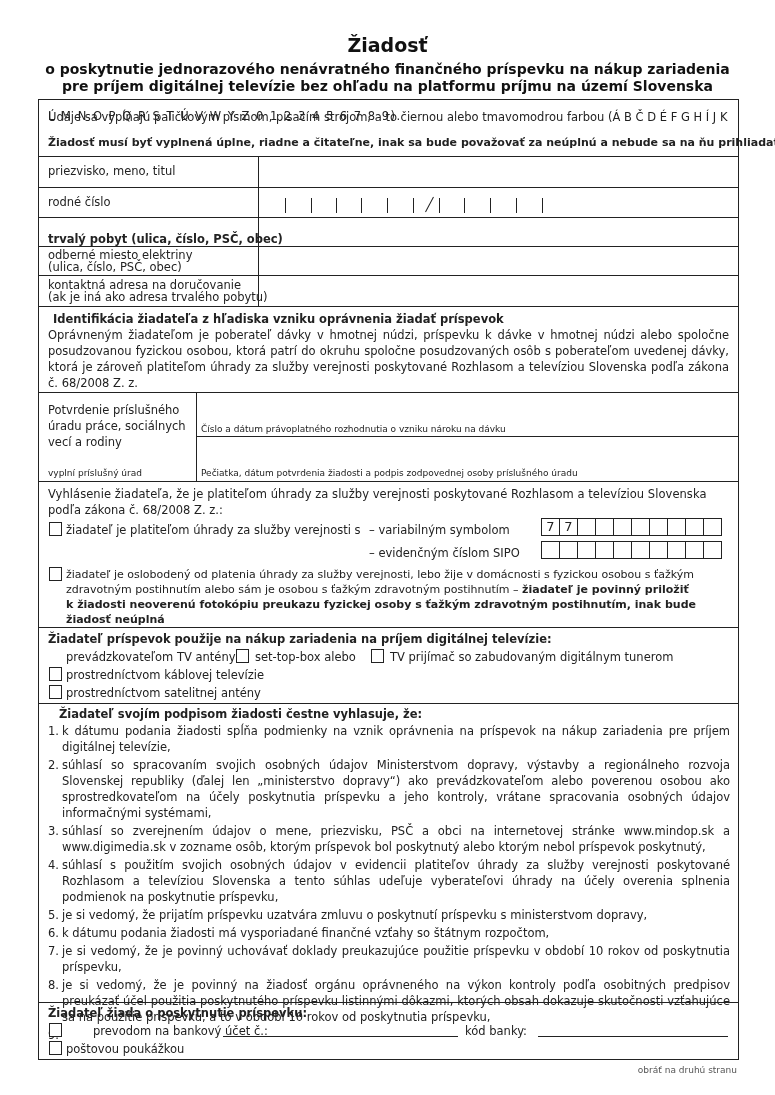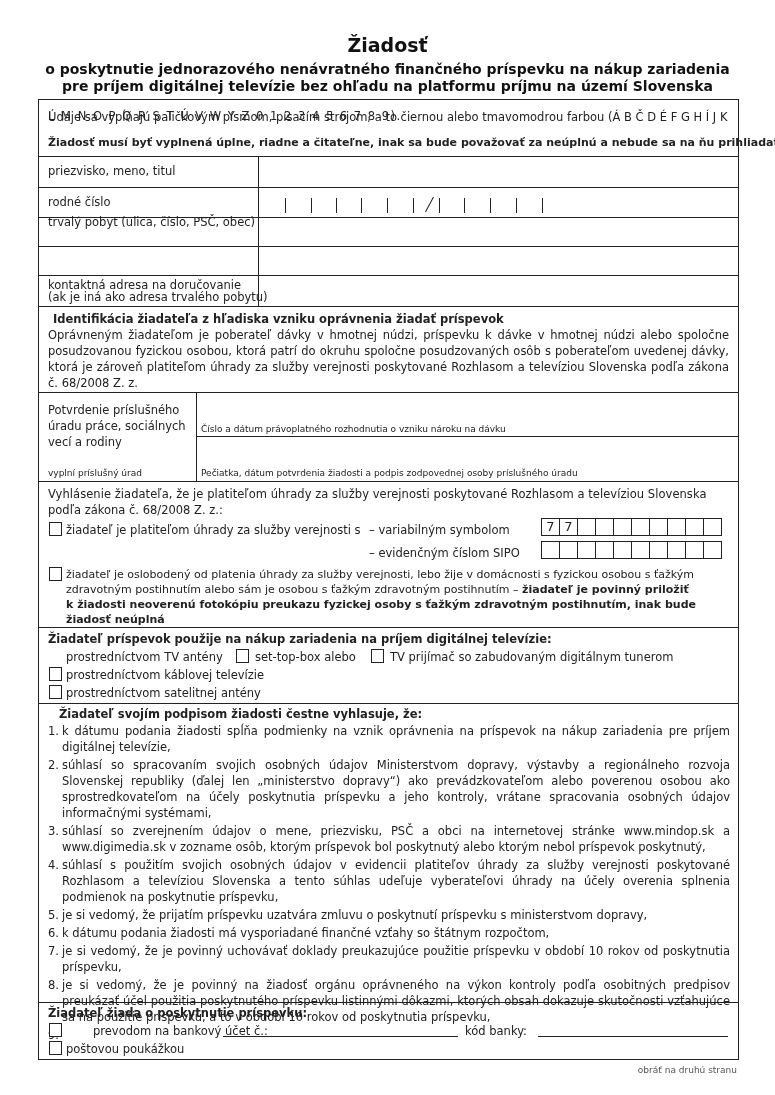--- a/index.html
+++ b/index.html
@@ -57,24 +57,28 @@
     <div class="tick" style="left:154px;top:10px;"></div>
     <div class="slash" style="left:170px;top:8px;"></div>
     <div class="tick" style="left:180px;top:10px;"></div>
     <div class="tick" style="left:205px;top:10px;"></div>
     <div class="tick" style="left:231px;top:10px;"></div>
     <div class="tick" style="left:257px;top:10px;"></div>
     <div class="tick" style="left:283px;top:10px;"></div>
   </div>
   <div class="hline" style="left:0;right:0;top:117px;"></div>
 
-  <div class="txt" style="left:9px;top:115px;">trvalý pobyt (ulica, číslo, PSČ, obec)</div>
+  <div class="txt" style="left:9px;top:132px;font-weight:bold;">trvalý pobyt (ulica, číslo, PSČ, obec)</div>
   <div class="field" style="left:220px;top:118px;right:0;height:28px;"></div>
   <div class="hline" style="left:0;right:0;top:146px;"></div>
 
+  <div class="txt" style="left:9px;top:149px;line-height:12px;">
+    <div>odberné miesto elektriny</div>
+    <div>(ulica, číslo, PSČ, obec)</div>
+  </div>
   <div class="field" style="left:220px;top:147px;right:0;height:28px;"></div>
   <div class="hline" style="left:0;right:0;top:175px;"></div>
 
   <div class="txt" style="left:9px;top:179px;line-height:12px;">
     <div>kontaktná adresa na doručovanie</div>
     <div>(ak je iná ako adresa trvalého pobytu)</div>
   </div>
   <div class="field" style="left:220px;top:176px;right:0;height:30px;"></div>
   <div class="hline" style="left:0;right:0;top:206px;"></div>
 
@@ -132,21 +136,21 @@
   <div class="chk" style="left:10px;top:467px;"></div>
   <div class="txt" style="left:27px;top:468px;font-size:11px;">žiadateľ je oslobodený od platenia úhrady za služby verejnosti, lebo žije v domácnosti s fyzickou osobou s ťažkým</div>
   <div class="txt" style="left:27px;top:483px;font-size:11px;">
     <span>zdravotným postihnutím alebo sám je osobou s ťažkým zdravotným postihnutím – </span><span class="bold">žiadateľ je povinný priložiť</span>
   </div>
   <div class="txt bold" style="left:27px;top:498px;font-size:11px;">k žiadosti neoverenú fotokópiu preukazu fyzickej osoby s ťažkým zdravotným postihnutím, inak bude</div>
   <div class="txt bold" style="left:27px;top:513px;font-size:11px;">žiadosť neúplná</div>
   <div class="hline" style="left:0;right:0;top:527px;"></div>
 
   <div class="txt bold" style="left:9px;top:532px;">Žiadateľ príspevok použije na nákup zariadenia na príjem digitálnej televízie:</div>
-  <div class="txt" style="left:27px;top:550px;">prostredníctvom TV antény</div>
+  <div class="txt" style="left:27px;top:550px;">prevádzkovateľom TV antény</div>
   <div class="chk" style="left:197px;top:549px;"></div>
   <div class="txt" style="left:216px;top:550px;">set-top-box alebo</div>
   <div class="chk" style="left:332px;top:549px;"></div>
   <div class="txt" style="left:351px;top:550px;">TV prijímač so zabudovaným digitálnym tunerom</div>
   <div class="chk" style="left:10px;top:567px;"></div>
   <div class="txt" style="left:27px;top:568px;">prostredníctvom káblovej televízie</div>
   <div class="chk" style="left:10px;top:585px;"></div>
   <div class="txt" style="left:27px;top:586px;">prostredníctvom satelitnej antény</div>
   <div class="hline" style="left:0;right:0;top:603px;"></div>
 

